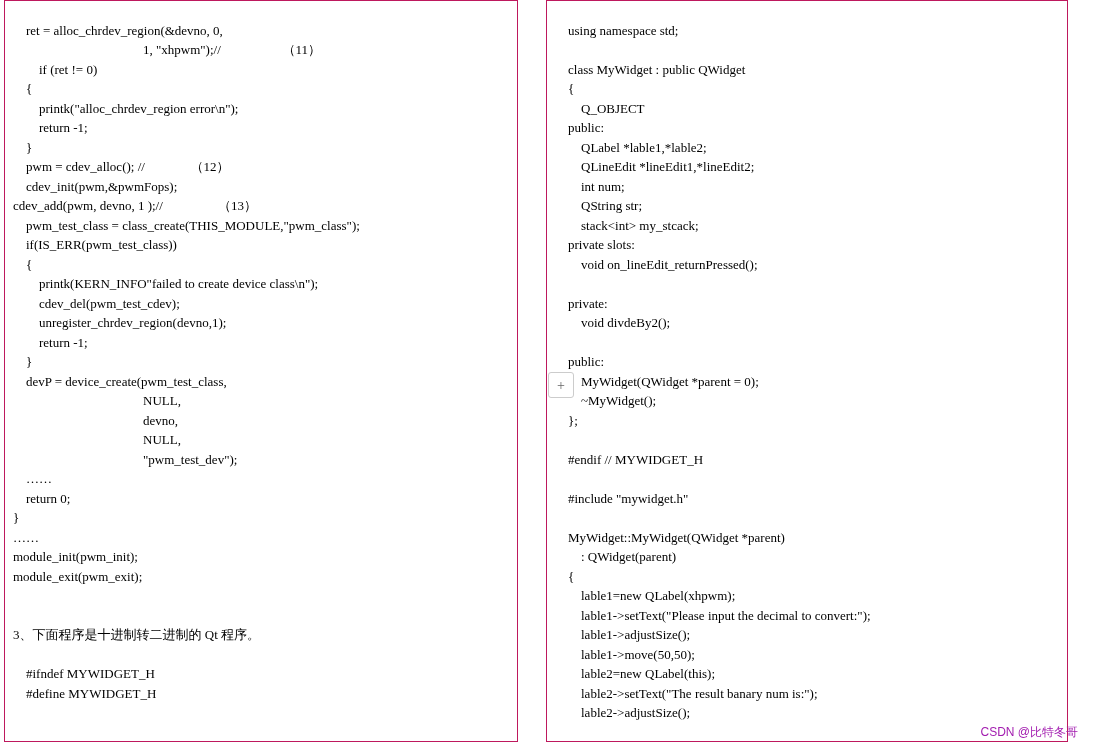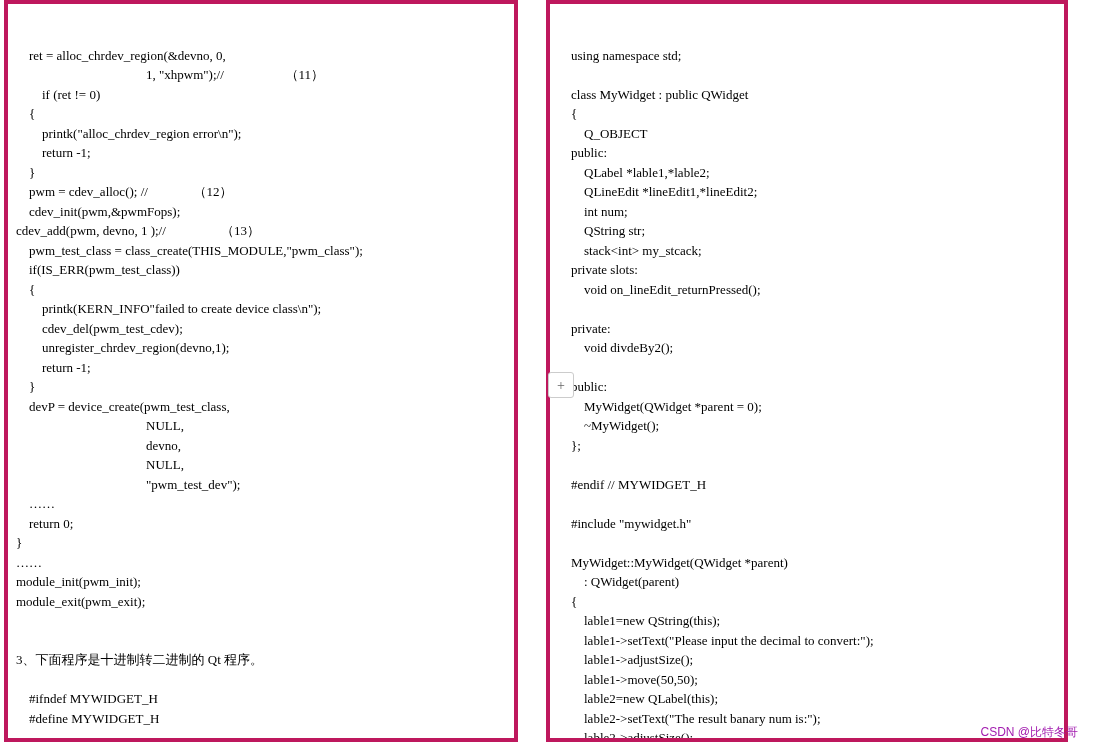--- a/index.html
+++ b/index.html
@@ -1,17 +1,17 @@
 <!DOCTYPE html>
 <html><head>
 <meta charset="utf-8">
 <style>
   html,body{margin:0;padding:0;background:#fff;font-family:"Times New Roman",SimSun,serif;font-size:13px;color:#000;line-height:1.5}
   .page{width:1096px;height:747px;position:relative;display:flex;gap:28px;padding:0 4px}
-  .col{border:4px solid #be185d;padding:22px 8px;overflow:hidden;box-sizing:border-box}
+  .col{border:1px solid #be185d;padding:0 8px;overflow:hidden;box-sizing:border-box}
   .col-left{width:514px;height:742px}
   .col-right{width:522px;height:742px}
   .divider{position:absolute;left:548px;top:372px;width:24px;height:24px;border:1px solid #ccc;border-radius:3px;display:flex;align-items:center;justify-content:center;background:#fff;font-size:14px;color:#666}
   .code{font-family:"Times New Roman",serif;white-space:pre;font-size:13px}
   .q{font-family:SimSun,"Times New Roman",serif}
   .watermark{position:absolute;right:26px;bottom:6px;color:#a21caf;font-size:12px;font-family:Arial,SimSun}
 </style>
 </head>
 <body>
 
@@ -91,21 +91,21 @@
 <span>    };</span>
 
 <span>    #endif // MYWIDGET_H</span>
 </div>
     <div class="code">
 <span>    #include "mywidget.h"</span>
 
 <span>    MyWidget::MyWidget(QWidget *parent)</span>
 <span>        : QWidget(parent)</span>
 <span>    {</span>
-<span>        lable1=new QString(this);</span>
+<span>        lable1=new QLabel(xhpwm);</span>
 <span>        lable1-&gt;setText("Please input the decimal to convert:");</span>
 <span>        lable1-&gt;adjustSize();</span>
 <span>        lable1-&gt;move(50,50);</span>
 <span>        lable2=new QLabel(this);</span>
 <span>        lable2-&gt;setText("The result banary num is:");</span>
 <span>        lable2-&gt;adjustSize();</span>
 
 
 
 

